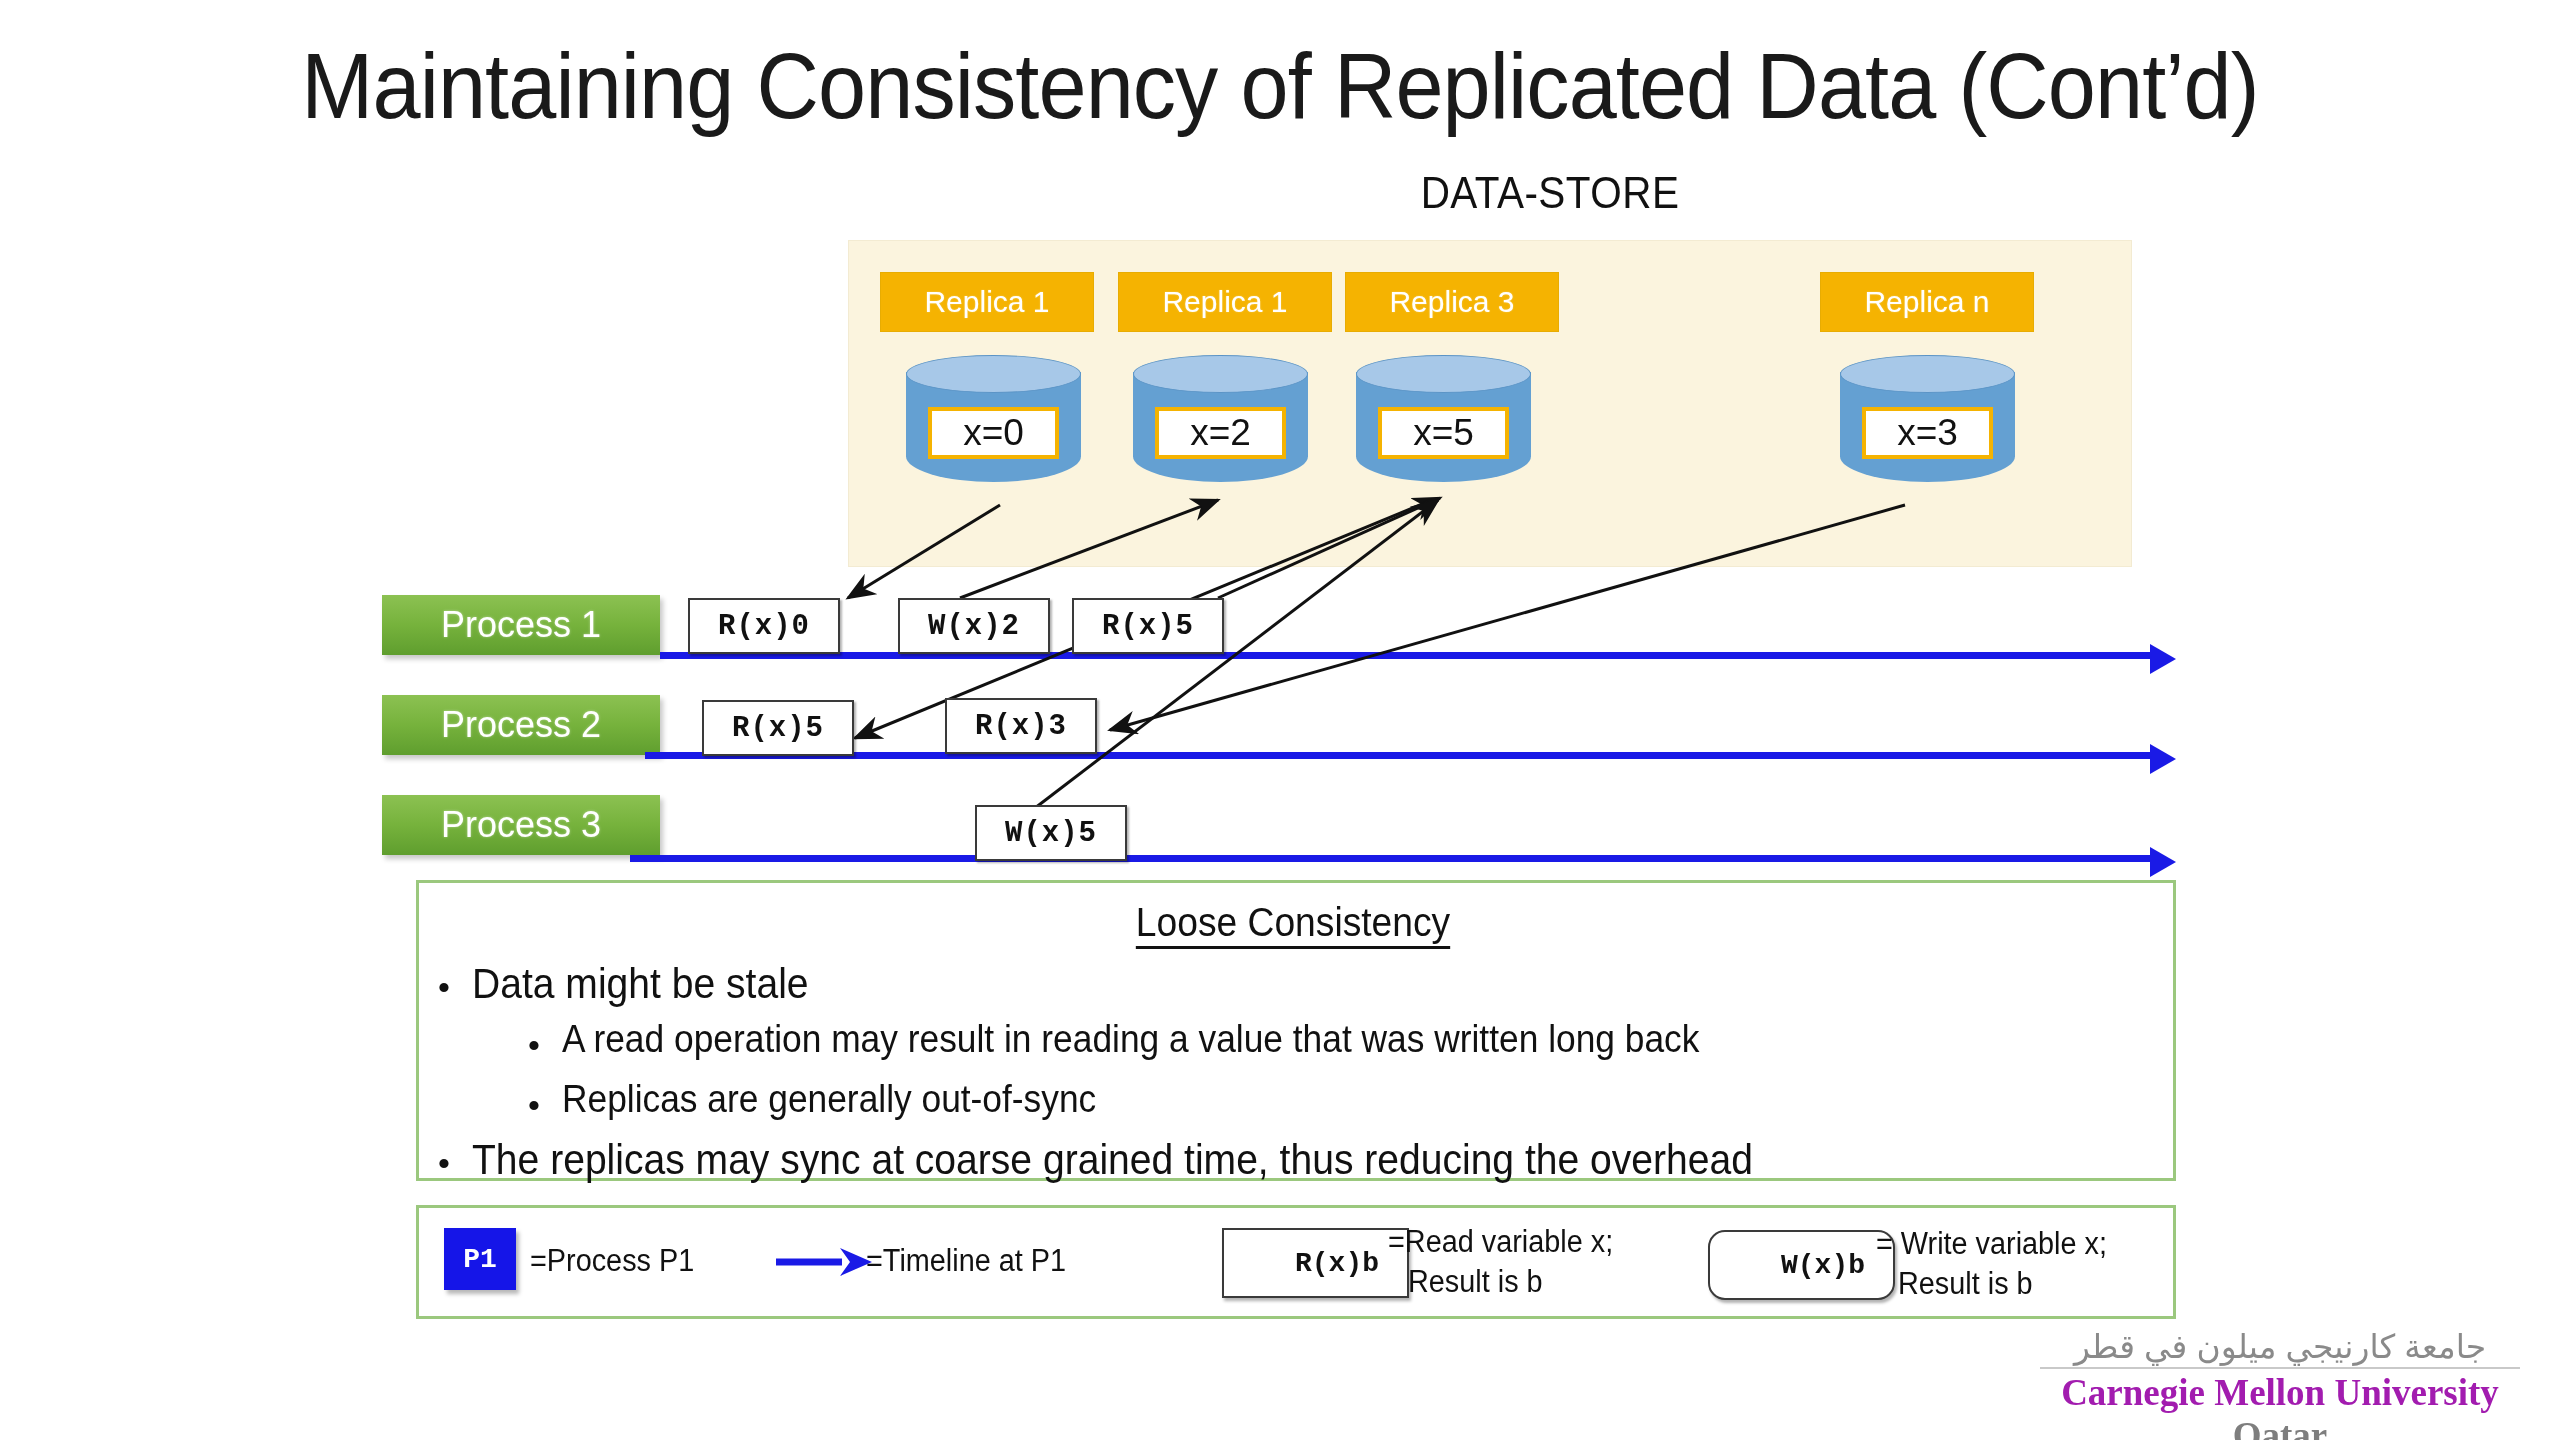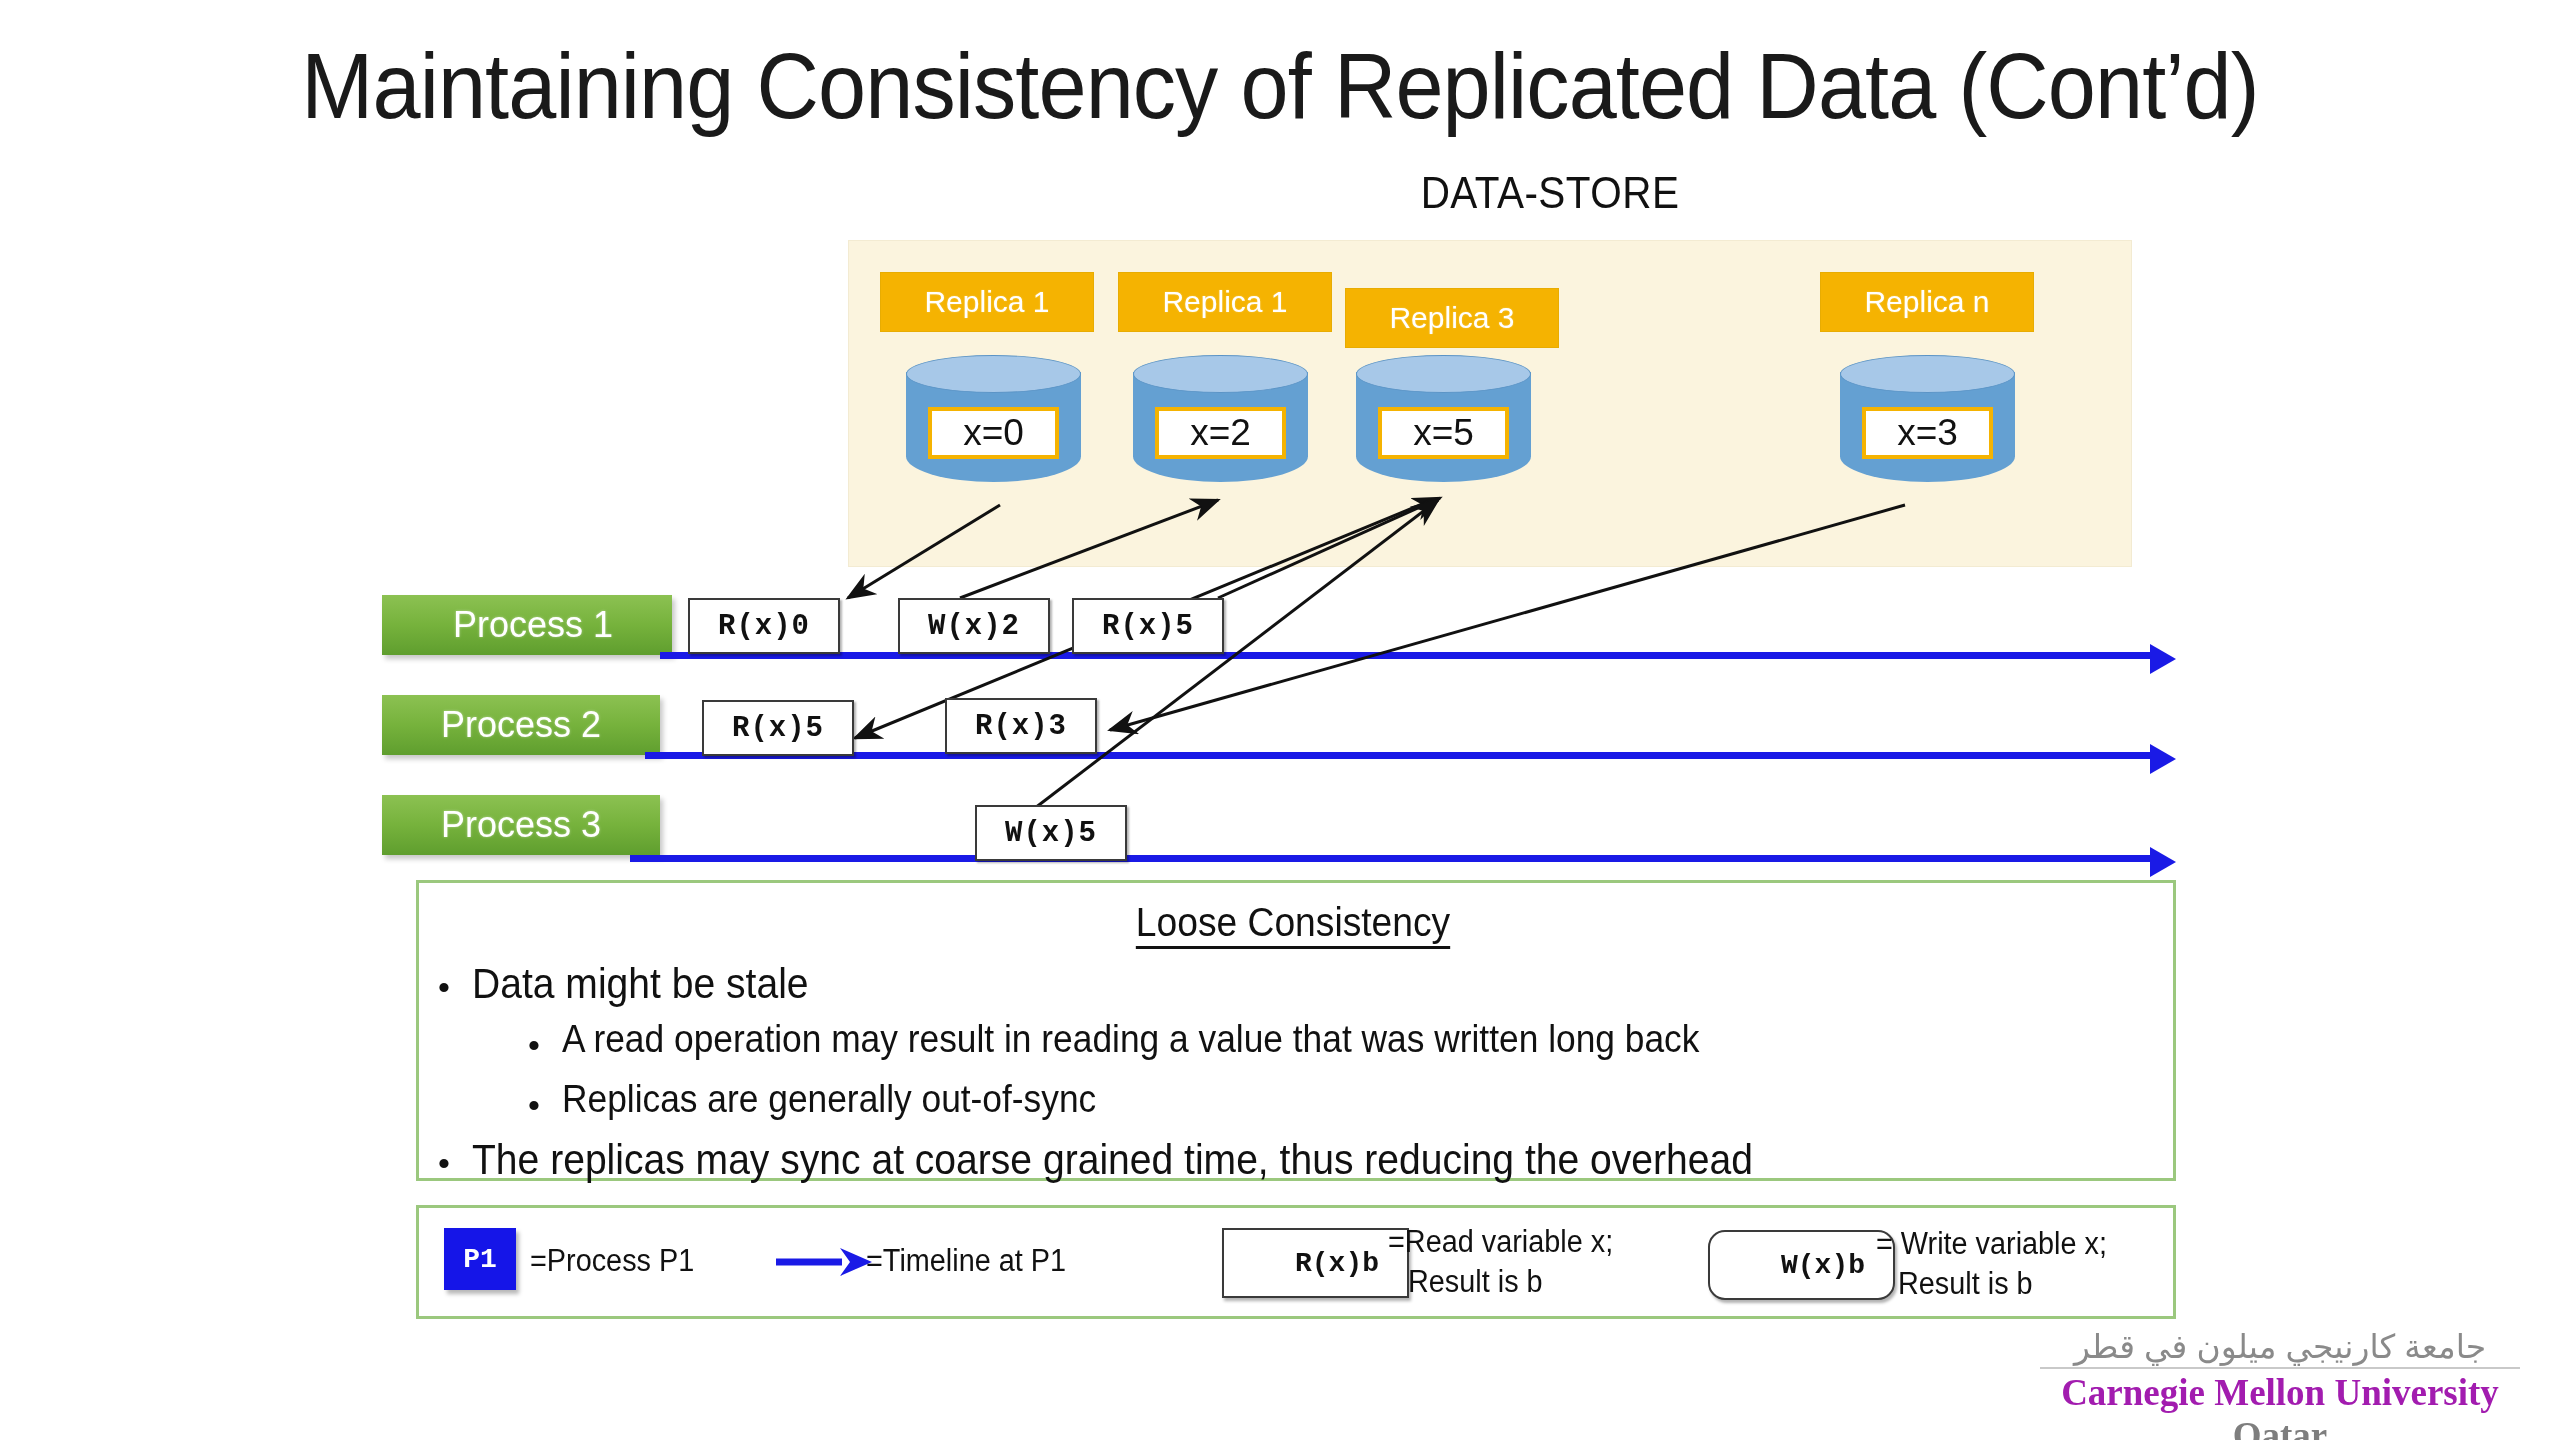--- a/index.html
+++ b/index.html
@@ -144,21 +144,21 @@
 <body>
 
 <div class="abs" id="slide-title">Maintaining Consistency of Replicated Data (Cont’d)</div>
 
 <div class="abs" id="datastore-caption">DATA-STORE</div>
 
 <div class="abs" id="datastore-box"></div>
 
 <div class="abs replica-chip" style="left:880px;top:272px;width:212px;">Replica 1</div>
 <div class="abs replica-chip" style="left:1118px;top:272px;width:212px;">Replica 1</div>
-<div class="abs replica-chip" style="left:1345px;top:288px;width:212px;">Replica 3</div>
+<div class="abs replica-chip" style="left:1345px;top:272px;width:212px;">Replica 3</div>
 <div class="abs replica-chip" style="left:1820px;top:272px;width:212px;">Replica n</div>
 
 <div class="abs cyl" style="left:906px;top:355px;">
   <div class="body"></div>
   <div class="top"></div>
   <div class="valbox">x=0</div>
 </div>
 <div class="abs cyl" style="left:1133px;top:355px;">
   <div class="body"></div>
   <div class="top"></div>
@@ -168,21 +168,21 @@
   <div class="body"></div>
   <div class="top"></div>
   <div class="valbox">x=5</div>
 </div>
 <div class="abs cyl" style="left:1840px;top:355px;">
   <div class="body"></div>
   <div class="top"></div>
   <div class="valbox">x=3</div>
 </div>
 
-<div class="abs proc-box" style="top:595px;padding-left:12px;">Process 1</div>
+<div class="abs proc-box" style="top:595px;">Process 1</div>
 <div class="abs proc-box" style="top:695px;">Process 2</div>
 <div class="abs proc-box" style="top:795px;">Process 3</div>
 
 <div class="abs timeline" style="left:660px;top:652px;width:1490px;"></div>
 <div class="abs timeline-head" style="left:2150px;top:644px;"></div>
 
 <div class="abs timeline" style="left:645px;top:752px;width:1505px;"></div>
 <div class="abs timeline-head" style="left:2150px;top:744px;"></div>
 
 <div class="abs timeline" style="left:630px;top:855px;width:1520px;"></div>

